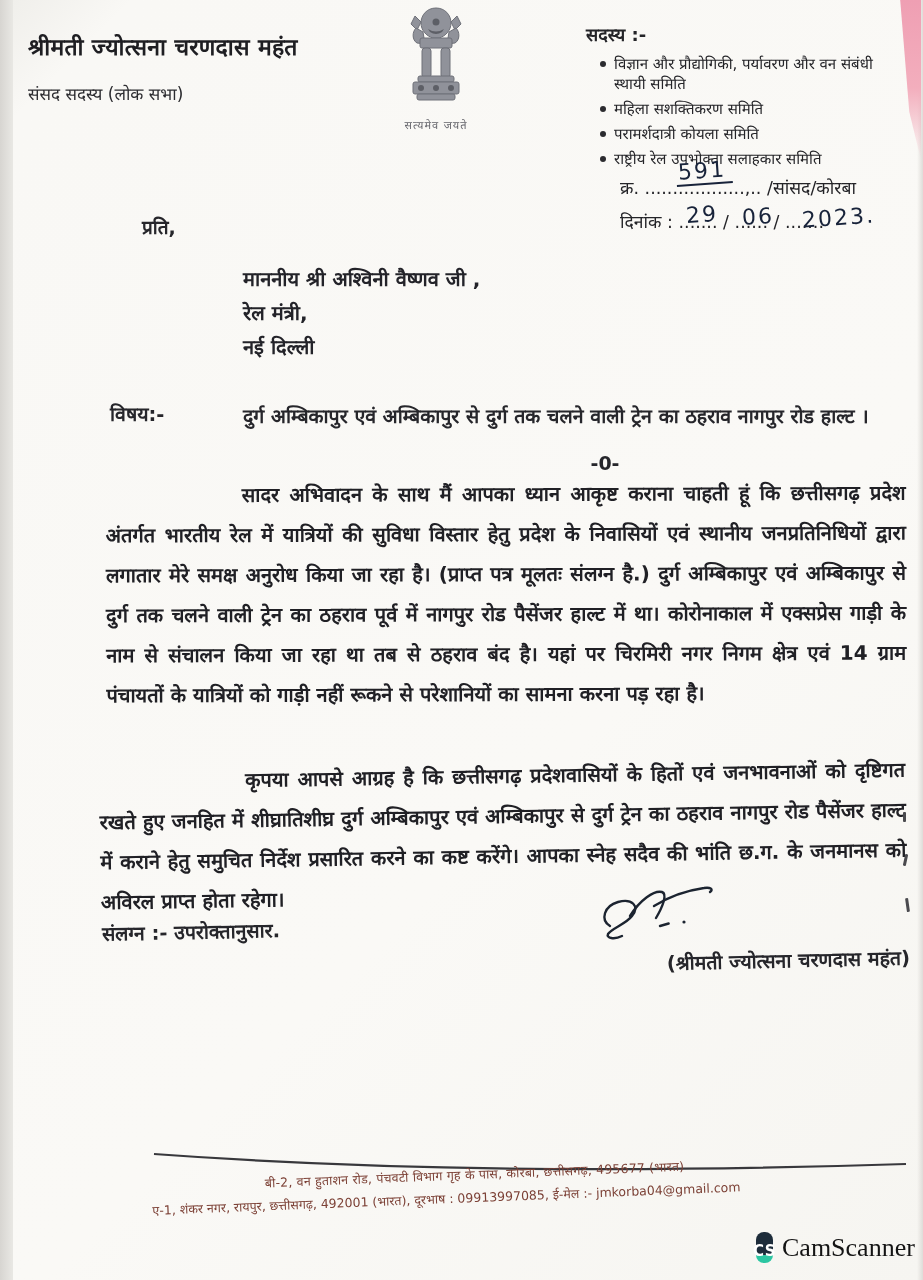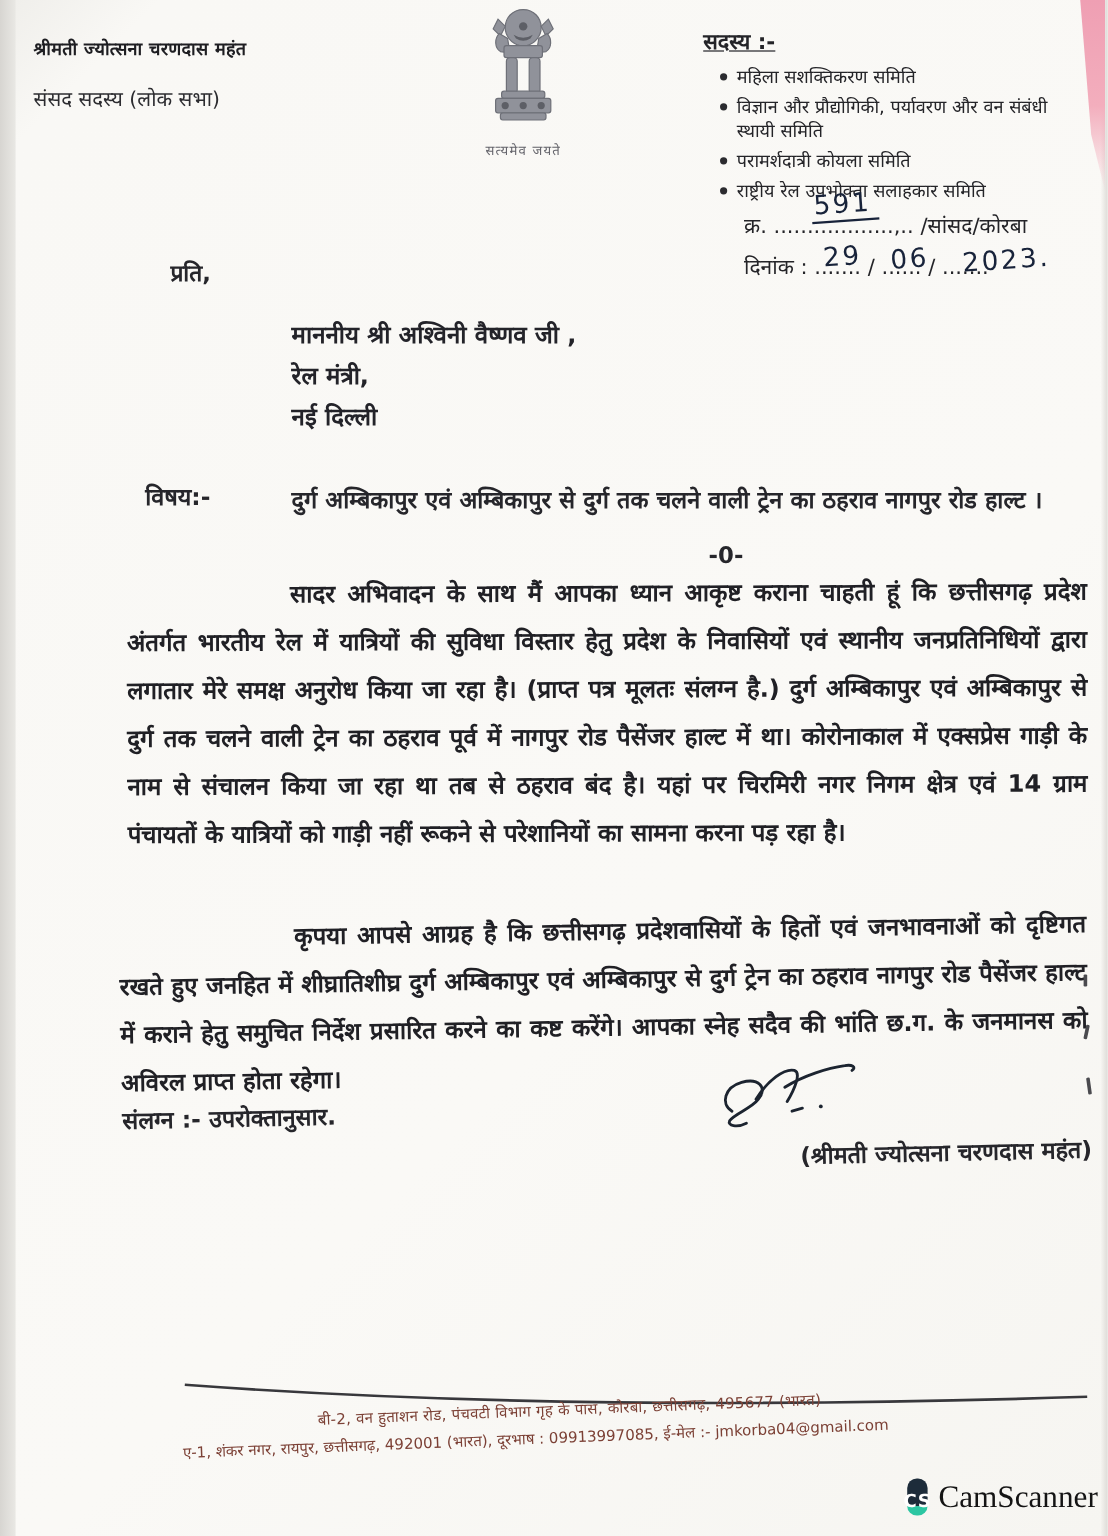--- a/index.html
+++ b/index.html
@@ -15,43 +15,43 @@
   }
   .edge-left{position:absolute;left:0;top:0;width:13px;height:1280px;
     background:linear-gradient(90deg,#d7d5d1,#e9e8e4);}
   .edge-right{position:absolute;right:0;top:0;width:6px;height:1280px;
     background:linear-gradient(270deg,#dedcd8,rgba(233,232,229,0));}
   .pink-wedge{position:absolute;right:2px;top:0;width:26px;height:160px;
     background:linear-gradient(180deg,#ef9fb3 0%,#f3aebd 55%,rgba(243,174,189,0) 100%);
     clip-path:polygon(20% 0,100% 0,100% 100%,55% 70%,35% 30%);}
   
   .lh-left{position:absolute;left:28px;top:30px;width:330px;}
-  .lh-name{font-size:15px;font-weight:bold;letter-spacing:.2px;color:#1e1e22;}
+  .lh-name{font-size:23px;font-weight:bold;letter-spacing:.2px;color:#1e1e22;}
   .lh-sub{font-size:17px;margin-top:20px;color:#2c2c30;}
   .lh-sub2{font-size:17px;margin-top:6px;color:#2c2c30;}
   .emblem{position:absolute;left:394px;top:2px;width:84px;text-align:center;}
   .emblem svg{display:block;margin:0 auto;}
   .emblem-caption{font-size:11px;color:#63636a;margin-top:3px;letter-spacing:1px;}
   .member{position:absolute;left:586px;top:22px;width:320px;color:#242428;}
-  .member-heading{font-size:18px;font-weight:600;text-decoration:underline;}
+  .member-heading{font-size:18px;font-weight:600;}
   .committees{margin:8px 0 0 14px;}
   .committee{display:flex;gap:8px;font-size:15px;line-height:20px;margin-bottom:5px;}
   .committee .dot{flex:0 0 auto;width:6px;height:6px;border-radius:50%;background:#2b2b2f;margin-top:7px;}
   .ref-line,.date-line{position:relative;font-size:17.5px;margin-left:34px;margin-top:6px;white-space:nowrap;}
   .date-line{margin-top:10px;}
   .hw{font-size:22px;color:#18233a;position:absolute;font-weight:500;transform:rotate(-4deg);letter-spacing:2px;}
   .hw-ref{left:56px;top:-17px;border-bottom:2px solid #18233a;padding:0 6px 0 2px;}
   .hw-day{left:66px;top:-7px;}
   .hw-month{left:122px;top:-5px;}
   .hw-year{left:182px;top:-4px;}
   
   .prati{position:absolute;left:118px;top:214px;font-size:19px;font-weight:600;margin-left:24px;}
   .addressee{position:absolute;left:243px;top:262px;font-size:20px;font-weight:600;line-height:34px;color:#232329;}
   
-  .subject-label{position:absolute;left:121px;top:400px;font-size:19.5px;font-weight:bold;}
+  .subject-label{position:absolute;left:110px;top:400px;font-size:19.5px;font-weight:bold;}
   .subject-text{position:absolute;left:243px;top:400px;width:668px;font-size:19.5px;font-weight:bold;line-height:33px;}
   .separator{position:absolute;left:560px;top:452px;width:90px;text-align:center;font-size:19px;font-weight:600;}
   
   .para{position:absolute;left:106px;width:800px;font-size:20px;font-weight:600;line-height:40px;
         text-align:justify;color:#202025;}
   .para1{top:474px;text-indent:136px;transform:rotate(-0.2deg);}
   .para2{top:756px;left:100px;width:806px;text-indent:146px;transform:rotate(-0.9deg);}
   .enclosure{position:absolute;left:102px;top:918px;font-size:19.5px;font-weight:600;transform:rotate(-1.2deg);}
   .signature{position:absolute;left:596px;top:882px;}
   .signatory{position:absolute;left:520px;top:948px;width:390px;text-align:right;
@@ -112,25 +112,25 @@
       </g>
     </svg>
     <div class="emblem-caption">सत्यमेव जयते</div>
   </div>
 
   <div class="member">
     <div class="member-heading">सदस्य :-</div>
     <div class="committees">
       <div class="committee">
         <span class="dot"></span>
+        <span>विज्ञान और प्रौद्योगिकी, पर्यावरण और वन संबंधी स्थायी समिति</span>
+      </div>
+      <div class="committee">
+        <span class="dot"></span>
         <span>महिला सशक्तिकरण समिति</span>
-      </div>
-      <div class="committee">
-        <span class="dot"></span>
-        <span>विज्ञान और प्रौद्योगिकी, पर्यावरण और वन संबंधी स्थायी समिति</span>
       </div>
       <div class="committee">
         <span class="dot"></span>
         <span>परामर्शदात्री कोयला समिति</span>
       </div>
       <div class="committee">
         <span class="dot"></span>
         <span>राष्ट्रीय रेल उपभोक्ता सलाहकार समिति</span>
       </div>
     </div>

